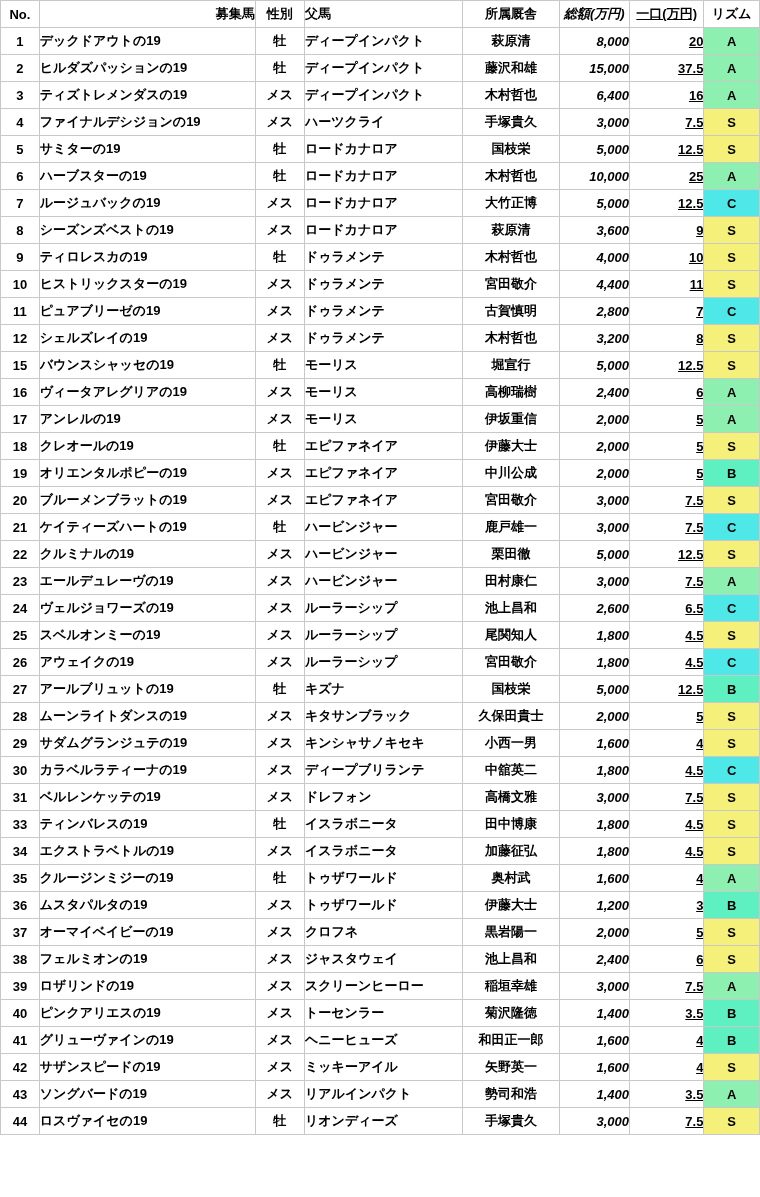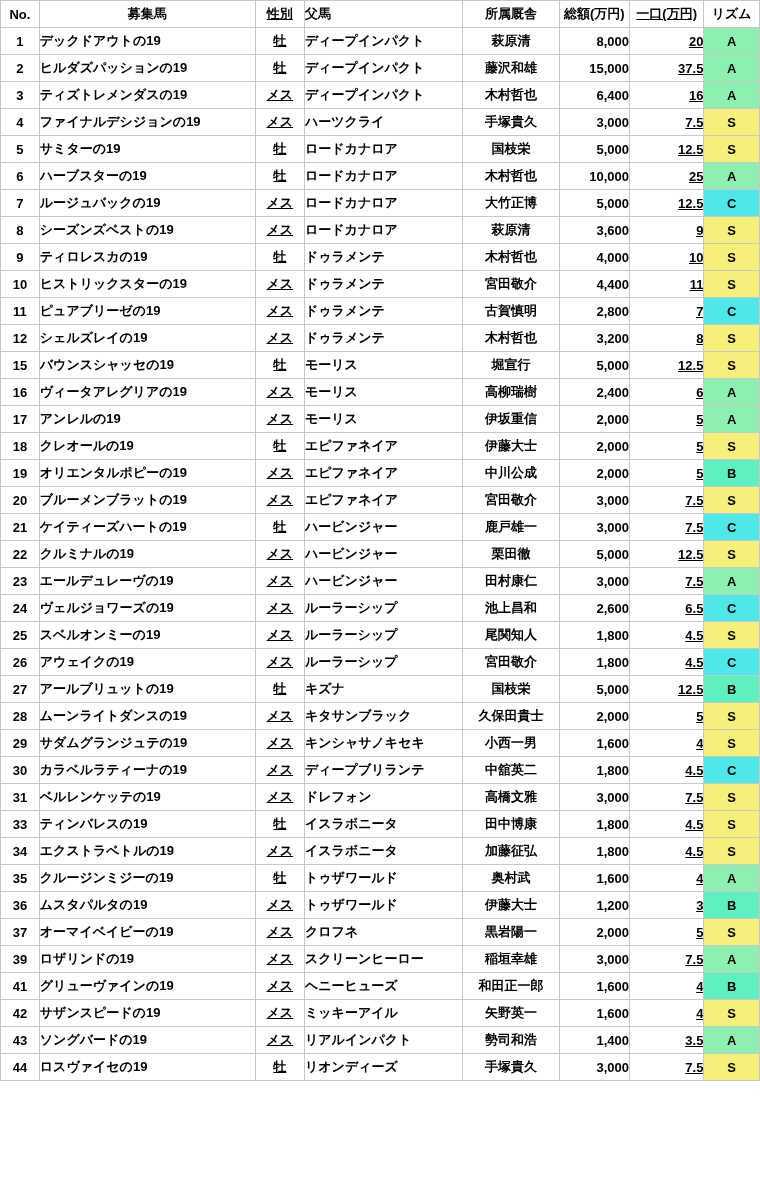--- a/index.html
+++ b/index.html
@@ -30,28 +30,28 @@
   thead th {
     background: #ffffff;
     text-align: center;
     font-size: 12.5px;
     border: 1px solid #c8c8c8;
     height: 27px;
   }
   
   .col-no    { width: 36px;  text-align: center; margin-top: 26px; }
   .col-name  { width: 205px; text-align: left; padding-left: 6px; }
-  .col-sex   { width: 46px;  text-align: center; text-decoration: underline; }
+  .col-sex   { width: 46px;  text-align: center; }
   .col-sire  { width: 150px; text-align: left; padding-left: 6px; }
   .col-stable{ width: 91px;  text-align: center; }
-  .col-total { width: 66px;  text-align: right; padding-right: 6px; }
+  .col-total { width: 66px;  text-align: right; padding-right: 6px; font-style: italic; }
   .col-unit  { width: 70px;  text-align: right; padding-right: 6px; text-decoration: underline; }
   .col-rhythm{ width: 52px;  text-align: center; }
 
-  thead .col-name { text-align: center; padding-left: 6px; }
+  thead .col-name { text-align: right; padding-left: 6px; }
   thead .col-sire { text-align: left; padding-left: 6px; }
   thead .col-total, thead .col-unit { text-align: center; padding-right: 0; }
 
   
   .r-A { background: #8ef0b0; }
   .r-S { background: #f5f07a; }
   .r-C { background: #4fe8e8; }
   .r-B { background: #5ef0c0; }
 </style>
 </head>
@@ -405,28 +405,48 @@
         <td class="col-no">37</td>
         <td class="col-name">オーマイベイビーの19</td>
         <td class="col-sex">メス</td>
         <td class="col-sire">クロフネ</td>
         <td class="col-stable">黒岩陽一</td>
         <td class="col-total">2,000</td>
         <td class="col-unit">5</td>
         <td class="col-rhythm r-S">S</td>
       </tr>
       <tr>
+        <td class="col-no">38</td>
+        <td class="col-name">フェルミオンの19</td>
+        <td class="col-sex">メス</td>
+        <td class="col-sire">ジャスタウェイ</td>
+        <td class="col-stable">池上昌和</td>
+        <td class="col-total">2,400</td>
+        <td class="col-unit">6</td>
+        <td class="col-rhythm r-S">S</td>
+      </tr>
+      <tr>
         <td class="col-no">39</td>
         <td class="col-name">ロザリンドの19</td>
         <td class="col-sex">メス</td>
         <td class="col-sire">スクリーンヒーロー</td>
         <td class="col-stable">稲垣幸雄</td>
         <td class="col-total">3,000</td>
         <td class="col-unit">7.5</td>
         <td class="col-rhythm r-A">A</td>
+      </tr>
+      <tr>
+        <td class="col-no">40</td>
+        <td class="col-name">ピンクアリエスの19</td>
+        <td class="col-sex">メス</td>
+        <td class="col-sire">トーセンラー</td>
+        <td class="col-stable">菊沢隆徳</td>
+        <td class="col-total">1,400</td>
+        <td class="col-unit">3.5</td>
+        <td class="col-rhythm r-B">B</td>
       </tr>
       <tr>
         <td class="col-no">41</td>
         <td class="col-name">グリューヴァインの19</td>
         <td class="col-sex">メス</td>
         <td class="col-sire">ヘニーヒューズ</td>
         <td class="col-stable">和田正一郎</td>
         <td class="col-total">1,600</td>
         <td class="col-unit">4</td>
         <td class="col-rhythm r-B">B</td>

